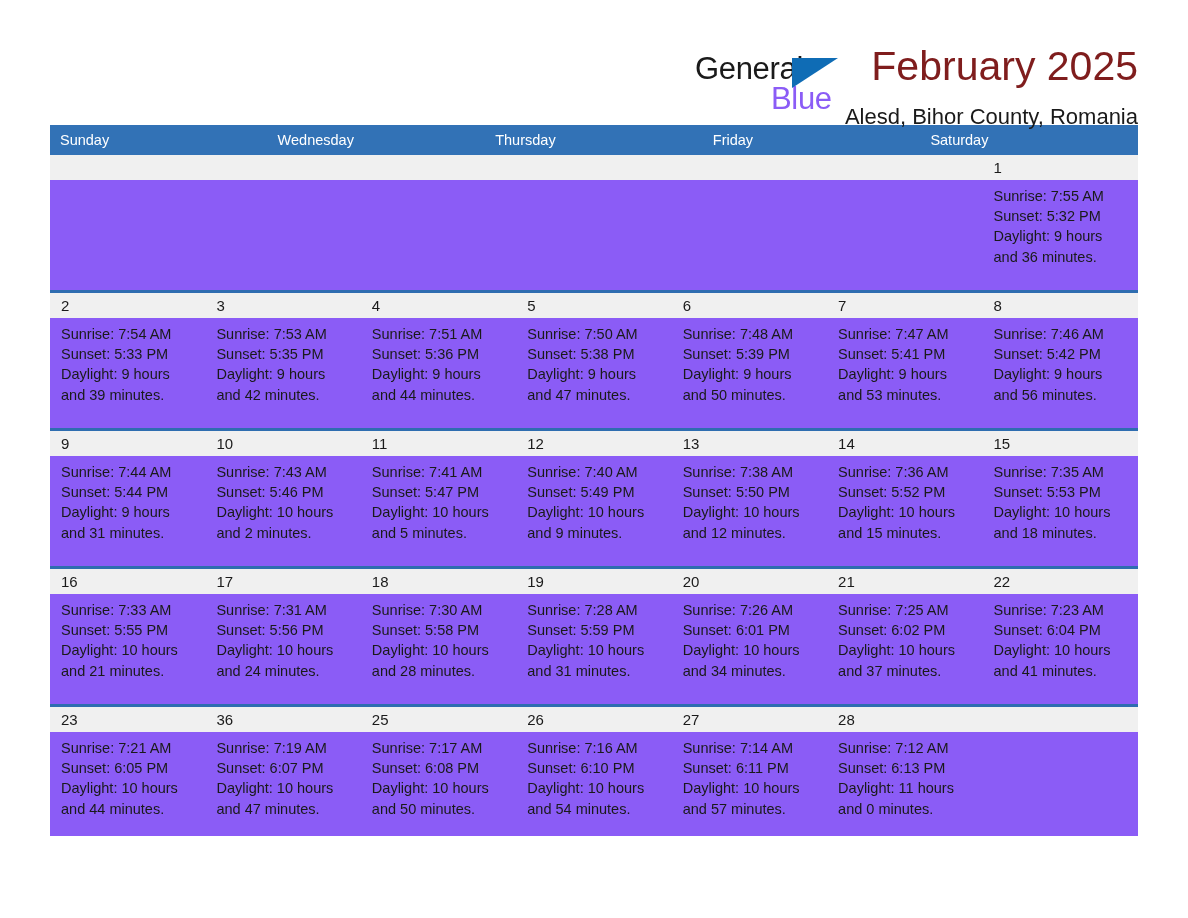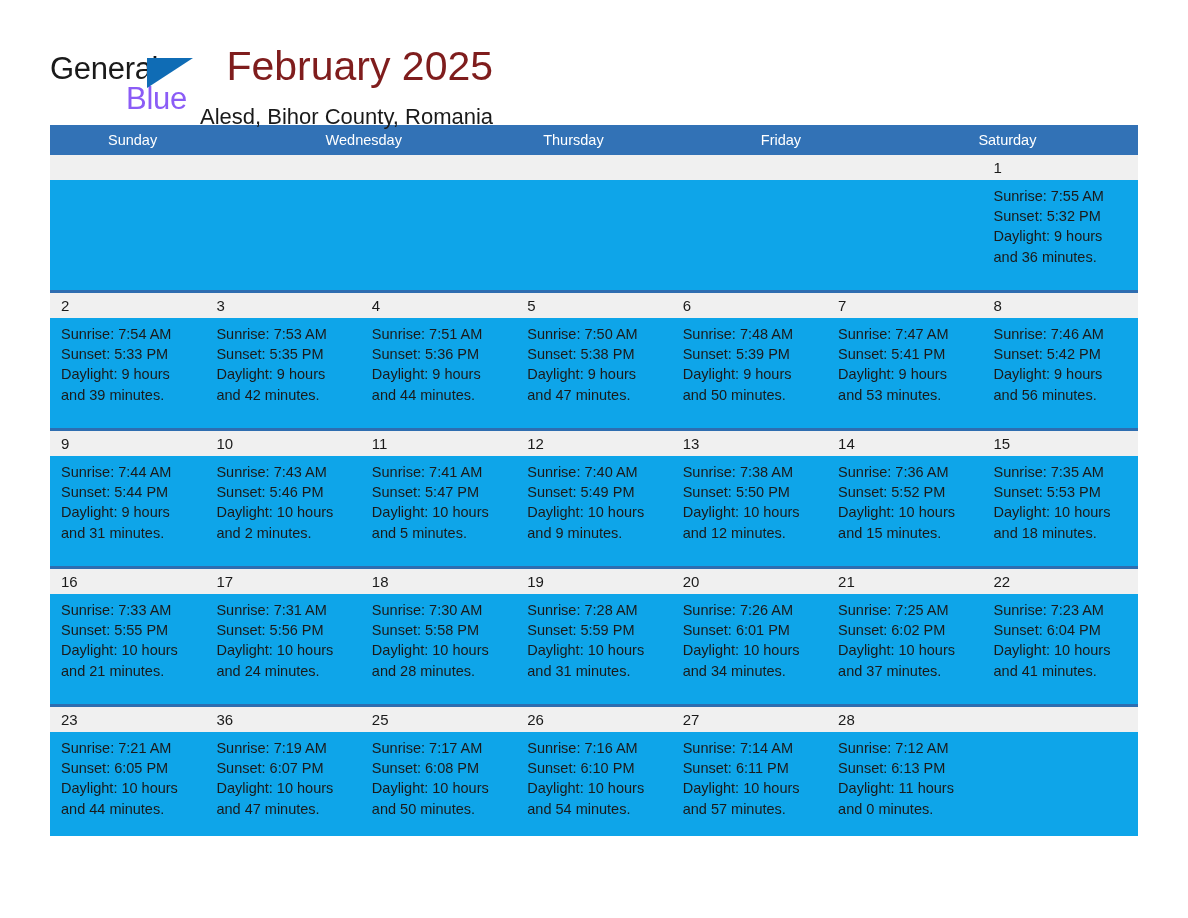--- a/index.html
+++ b/index.html
@@ -20,21 +20,21 @@
     width: 1188px;
     height: 918px;
     box-sizing: border-box;
     padding: 0 50px;
   }
 
   
   .header {
     display: flex;
     align-items: flex-start;
-    justify-content: flex-start;
+    justify-content: flex-end;
     padding-top: 40px;
     height: 118px;
     box-sizing: border-box;
   }
   .brand {
     position: relative;
     width: 150px;
     height: 70px;
     margin-top: 12px;
   }
@@ -95,38 +95,37 @@
     height: 30px;
   }
   .weekday {
     flex: 1 1 0;
     color: #ffffff;
     font-size: 14.5px;
     line-height: 30px;
     padding-left: 10px;
     box-sizing: border-box;
     white-space: nowrap;
-    margin-left: 48px;
   }
 
   .week {
     border-top: 3px solid #2e6db0;
     background: #ffffff;
   }
   .week:first-of-type {
     border-top: none;
   }
   .week-numbers {
     display: flex;
     background: #f0f0f0;
     height: 25px;
   }
   .week-body {
     display: flex;
-    background: #0ea5e9;
+    background: #8b5cf6;
     height: 110px;
   }
   .week.last .week-body {
     height: 104px;
   }
   .daynum {
     flex: 1 1 0;
     box-sizing: border-box;
     padding-left: 11px;
     font-size: 15px;

